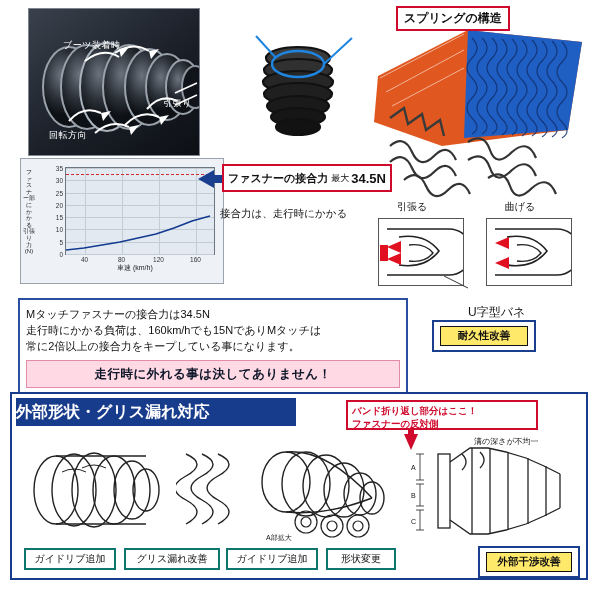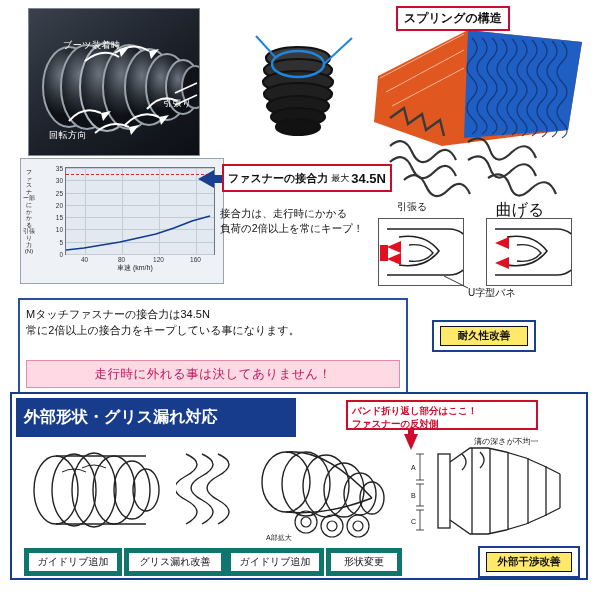--- a/index.html
+++ b/index.html
@@ -111,40 +111,40 @@
   
   #mid-panel{
     left:18px;top:298px;width:390px;height:96px;
     background:#fff;border:2px solid #2b4fa0;
   }
   #mid-panel .line{font-size:11px;color:#111;line-height:16px;margin:0 0 0 6px;}
   #mid-emph{
     position:absolute;left:6px;bottom:4px;width:372px;height:26px;
     background:#ffd9e4;border:1px solid #e58aa8;
     display:flex;align-items:center;justify-content:center;
-    color:#be185d;font-weight:normal;font-size:12.5px;letter-spacing:0.5px;
+    color:#0f172a;font-weight:bold;font-size:12.5px;letter-spacing:0.5px;
   }
 
   
   #bottom-title{
-    left:16px;top:398px;width:280px;height:39px;
+    left:16px;top:398px;width:280px;height:28px;
     background:#183c8c;color:#fff;font-weight:bold;font-size:16px;
-    display:flex;align-items:center;padding-left:8px;
+    display:flex;align-items:center;padding-left:0;
   }
   #bottom-panel{
     left:10px;top:392px;width:578px;height:188px;
     border:2px solid #183c8c;background:#fff;
   }
   #band-note{
     left:346px;top:400px;width:192px;height:30px;
     background:#fff;border:2px solid #cf0a2c;color:#cf0a2c;
     font-size:9.5px;font-weight:bold;line-height:13px;padding:2px 4px;
   }
   .tagbox{
-    position:absolute;height:18px;background:#fff;border:5px solid #0f766e;
+    position:absolute;height:18px;background:#fff;border:2px solid #0f766e;
     display:flex;align-items:center;justify-content:center;
     font-size:10px;color:#111;
   }
   #interference{
     left:486px;top:552px;width:86px;height:20px;
     background:#ffe96a;border:1px solid #111;
     font-size:10.5px;font-weight:bold;color:#111;
   }
   #interference-wrap{left:478px;top:546px;width:102px;height:32px;border:2px solid #1b3f8f;}
   svg{display:block;}
@@ -310,25 +310,24 @@
   <div class="abs" id="callout-arrow"></div>
 
   <div class="abs box" id="fastener-callout">
     <span class="t1">ファスナーの接合力</span>
     <span class="t2">最大</span>
     <span class="t3">34.5N</span>
   </div>
 
   <div class="abs" id="keep-text">
     <div>接合力は、走行時にかかる</div>
-    <div>負荷の2倍以上を常にキープ！</div>
   </div>
 
   <div class="abs" style="left:372px;top:200px;width:80px;height:14px;font-size:10px;color:#111;text-align:center;">引張る</div>
-  <div class="abs" style="left:480px;top:200px;width:80px;height:14px;font-size:16px;color:#111;text-align:center;">曲げる</div>
+  <div class="abs" style="left:480px;top:200px;width:80px;height:14px;font-size:10px;color:#111;text-align:center;">曲げる</div>
 
   <div class="abs ubox" style="left:378px;top:218px;">
     <svg width="84" height="66" viewBox="0 0 84 66">
       <path d="M8 10 h62 a10 10 0 0 1 0 46 h-62" fill="none" stroke="#222" stroke-width="1.6"></path>
       <path d="M20 18 q26 -4 40 14 q-14 18 -40 14" fill="#fff" stroke="#222" stroke-width="1.6"></path>
       <path d="M30 26 q16 -2 24 8 q-8 10 -24 8" fill="none" stroke="#222" stroke-width="1.4"></path>
       <polygon points="8,28 22,22 22,34" fill="#e01020"></polygon>
       <polygon points="8,40 22,34 22,46" fill="#e01020"></polygon>
       <rect x="1" y="26" width="8" height="16" fill="#e01020"></rect>
     </svg>
@@ -337,32 +336,33 @@
   <div class="abs ubox" style="left:486px;top:218px;">
     <svg width="84" height="66" viewBox="0 0 84 66">
       <path d="M8 10 h62 a10 10 0 0 1 0 46 h-62" fill="none" stroke="#222" stroke-width="1.6"></path>
       <path d="M20 18 q26 -4 40 14 q-14 18 -40 14" fill="#fff" stroke="#222" stroke-width="1.6"></path>
       <path d="M30 26 q16 -2 24 8 q-8 10 -24 8" fill="none" stroke="#222" stroke-width="1.4"></path>
       <polygon points="8,24 22,18 22,30" fill="#e01020"></polygon>
       <polygon points="8,44 22,38 22,50" fill="#e01020"></polygon>
     </svg>
   </div>
 
-  <div class="abs" style="left:468px;top:286px;font-size:10px;color:#111;">U字型バネ</div>
+  <div class="abs" style="left:468px;top:304px;font-size:12px;color:#111;">U字型バネ</div>
   <div class="abs" style="left:444px;top:276px;width:26px;height:14px;">
     <svg width="26" height="14">
         <line x1="0" y1="0" x2="24" y2="12" stroke="#333" stroke-width="1"></line>
       </svg>
   </div>
 
   <div class="abs box" id="durability-wrap"></div>
   <div class="abs box center" id="durability">耐久性改善</div>
 
   <div class="abs box" id="mid-panel">
     <div class="line" style="margin-top:6px;">Mタッチファスナーの接合力は34.5N</div>
+    <div class="line">走行時にかかる負荷は、160km/hでも15NでありMタッチは</div>
     <div class="line">常に2倍以上の接合力をキープしている事になります。</div>
     <div id="mid-emph">走行時に外れる事は決してありません！</div>
   </div>
 
   <div class="abs box" id="bottom-panel"></div>
   <div class="abs box" id="bottom-title">外部形状・グリス漏れ対応</div>
 
   <div class="abs box" id="band-note">
     <div>バンド折り返し部分はここ！</div>
     <div>ファスナーの反対側</div>

